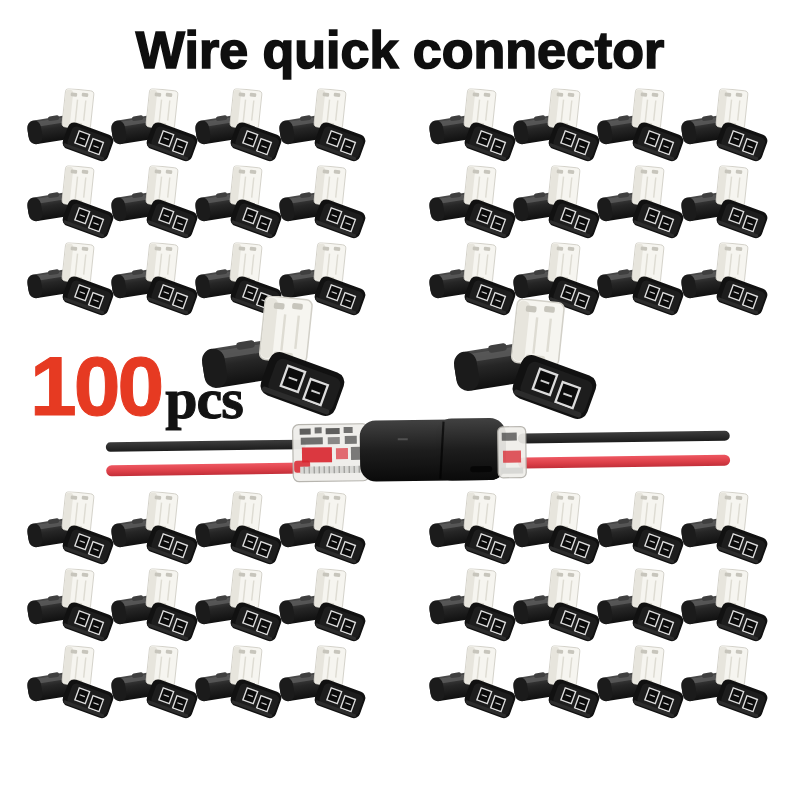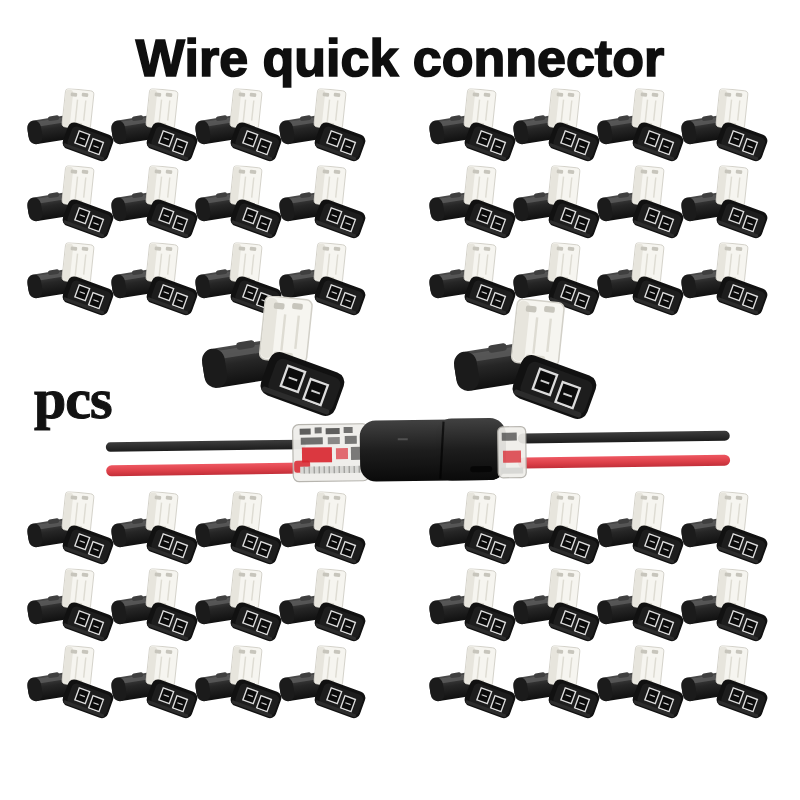--- a/index.html
+++ b/index.html
@@ -1,21 +1,21 @@
 <!DOCTYPE html>
 <html><head>
 <meta charset="utf-8">
 <style>
   html,body{margin:0;padding:0;background:#ffffff;}
   .canvas{
     position:relative; width:800px; height:800px; background:#ffffff;
     overflow:hidden; font-family:"Liberation Sans", sans-serif;
   }
   .title{
-    position:absolute; top:24px; left:0; right:0; margin:8px;
+    position:absolute; top:24px; left:0; right:0; margin:0;
     text-align:center; font-size:52px; font-weight:900; color:#0f0f0f;
     letter-spacing:0px; -webkit-text-stroke:1.6px #0f0f0f; line-height:1.0;
   }
   .grid{
     position:absolute; display:grid;
     grid-template-columns:repeat(4,84px); grid-auto-rows:77px;
   }
   #grid-top-left    {left:26px;  top:88px;}
   #grid-top-right   {left:428px; top:88px;}
   #grid-bottom-left {left:26px;  top:491px;}
@@ -255,20 +255,21 @@
   <div id="large-connectors">
       <div class="large-conn"><svg viewBox="0 0 100 90" aria-hidden="true">
           <use href="#connector-shape"></use>
         </svg></div>
       <div class="large-conn"><svg viewBox="0 0 100 90" aria-hidden="true">
           <use href="#connector-shape"></use>
         </svg></div>
     </div>
 
   <div class="qty">
+    <span class="qty-number">100</span>
     <span class="qty-unit">pcs</span>
   </div>
 
   <svg class="inline-product" viewBox="0 0 640 76" aria-hidden="true">
 
     <rect x="8" y="21" width="200" height="9.5" rx="4.5" fill="url(#gWireB)"></rect>
     <rect x="8" y="44" width="204" height="11" rx="5.5" fill="url(#gWireR)"></rect>
     <rect x="420" y="18" width="212" height="10" rx="5" fill="url(#gWireB)"></rect>
     <rect x="420" y="42" width="212" height="11" rx="5.5" fill="url(#gWireR)"></rect>
 

